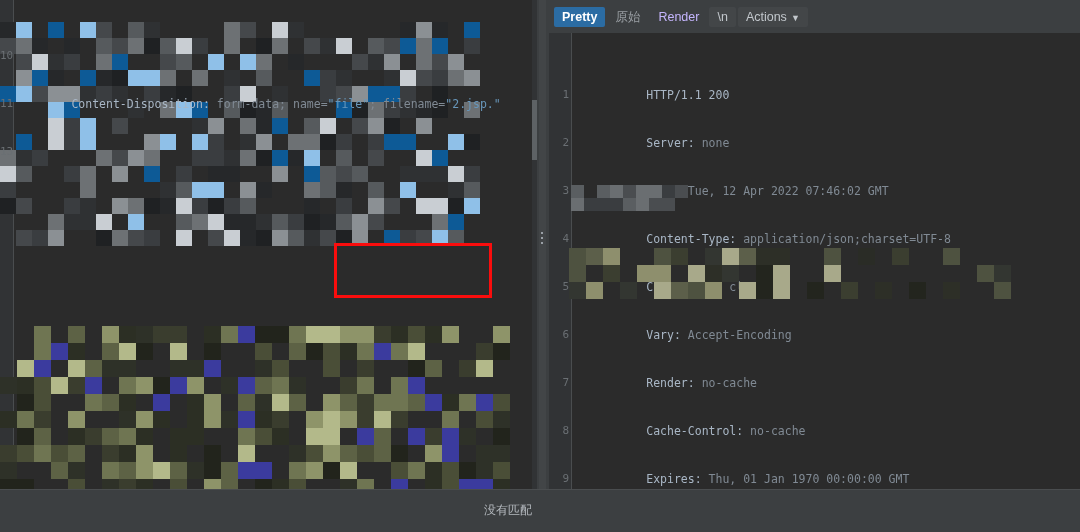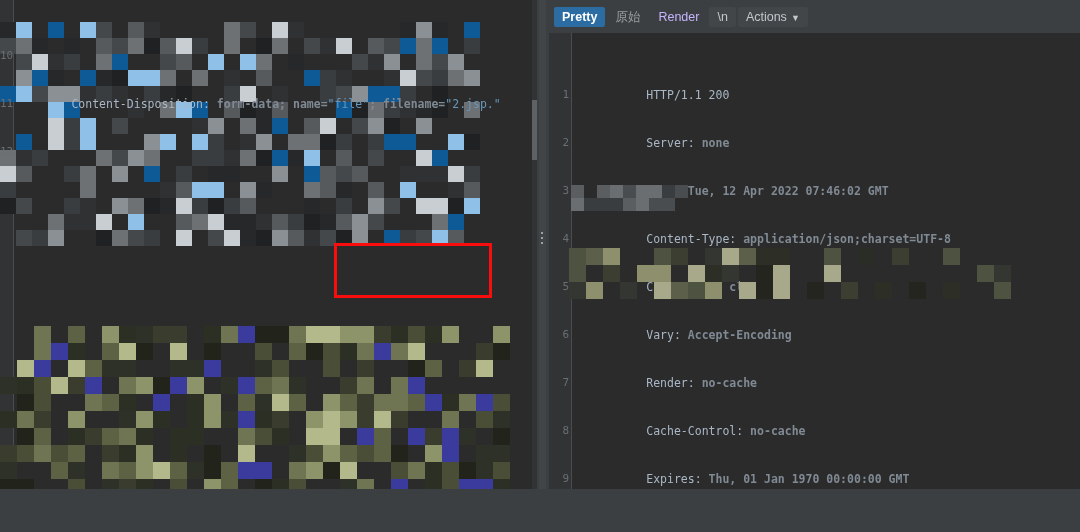--- a/index.html
+++ b/index.html
@@ -40,21 +40,21 @@
   }
   #left-code { left: 16px; top: 0; width: 520px; }
   .lnum {
     position: absolute; left: -16px;
     width: 13px; text-align: right;
     color: #6a6f73; font-size: 11px;
   }
   .cline { position: relative; height: 16px; }
   .tok-blue  { color: #6897bb; }
   .tok-hdr   { color: #a9b7c6; }
-  .tok-val   { color: #808a94; font-weight: bold; }
+  .tok-val   { color: #808a94; }
   .tok-dim   { color: #7d878f; }
 
   
   #red-box {
     position: absolute;
     left: 334px; top: 243px;
     width: 158px; height: 55px;
     border: 3px solid #fa0d0d;
     background: transparent;
     pointer-events: none;
@@ -776,14 +776,19 @@
           <div class="mpx" style="left: 238px; top: 34px; width: 17px; height: 17px; background: rgb(35, 37, 30);"></div>
           <div class="mpx" style="left: 272px; top: 34px; width: 17px; height: 17px; background: rgb(59, 62, 48);"></div>
           <div class="mpx" style="left: 306px; top: 34px; width: 17px; height: 17px; background: rgb(45, 47, 39);"></div>
           <div class="mpx" style="left: 340px; top: 34px; width: 17px; height: 17px; background: rgb(35, 37, 30);"></div>
           <div class="mpx" style="left: 374px; top: 34px; width: 17px; height: 17px; background: rgb(45, 47, 39);"></div>
           <div class="mpx" style="left: 425px; top: 34px; width: 17px; height: 17px; background: rgb(78, 82, 64);"></div>
         </div>
     </div>
   </div>
 
+  <div id="bottom-bar">
+
+    <div id="left-status">没有匹配</div>
+
+  </div>
 
 </div>
 
 </body></html>

